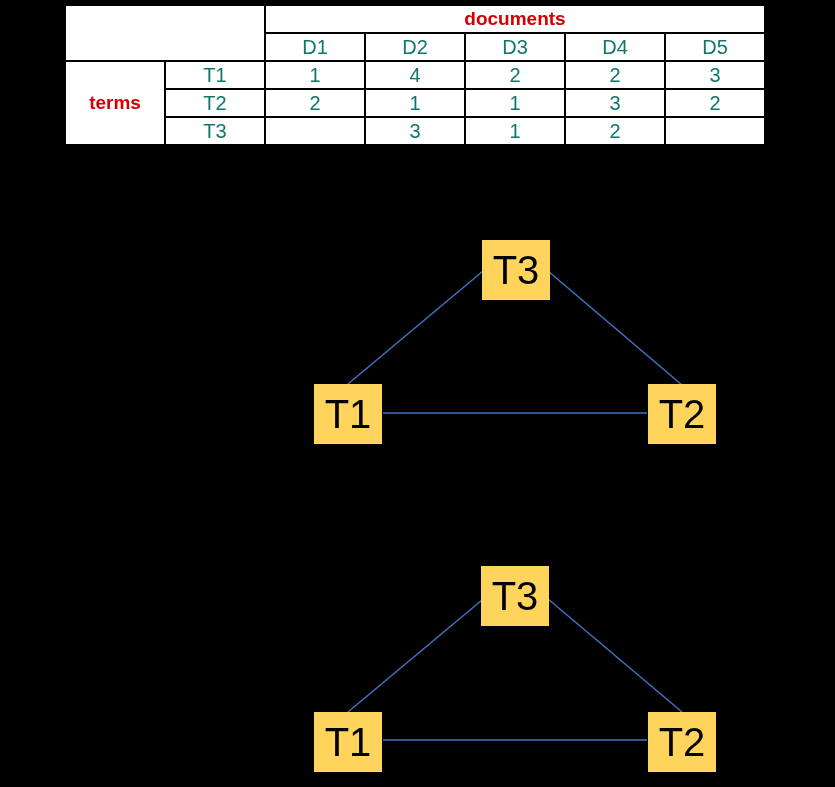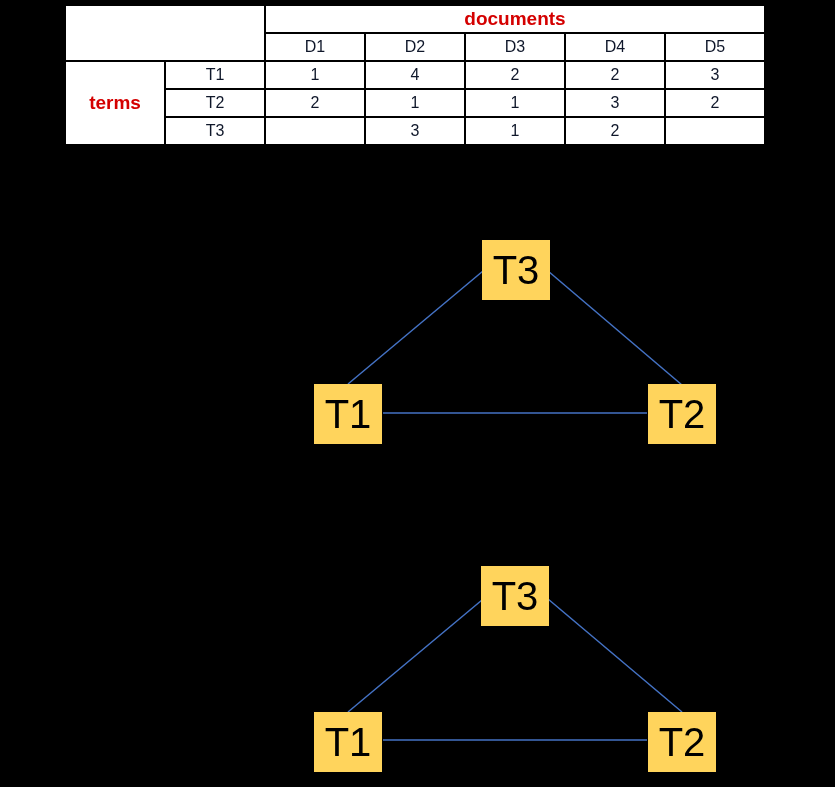--- a/index.html
+++ b/index.html
@@ -25,22 +25,22 @@
     border-collapse: collapse;
     background: #ffffff;
     table-layout: fixed;
   }
   table.matrix td {
     border: 2px solid #000000;
     width: 98px;
     height: 26px;
     text-align: center;
     vertical-align: middle;
-    font-size: 16px;
-    color: #0f172a;
+    font-size: 20px;
+    color: #0f766e;
     background: #ffffff;
     padding: 0;
     overflow: hidden;
   }
   table.matrix td.group-header {
     color: #d40000;
     font-weight: bold;
     font-size: 19px;
   }
   table.matrix td.corner {

